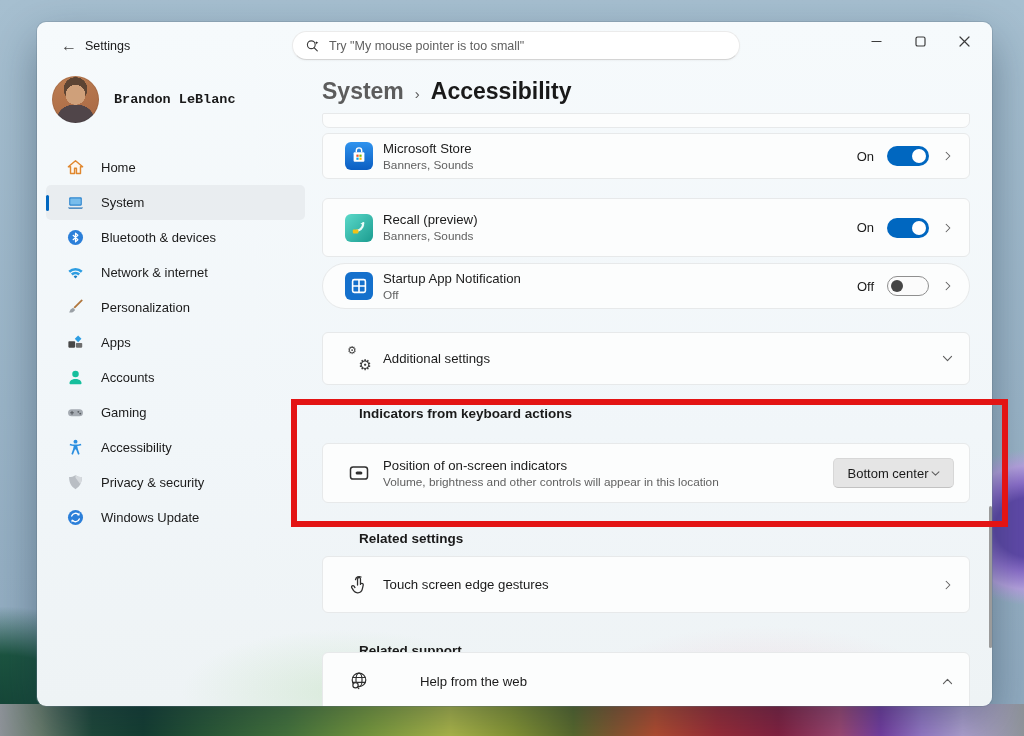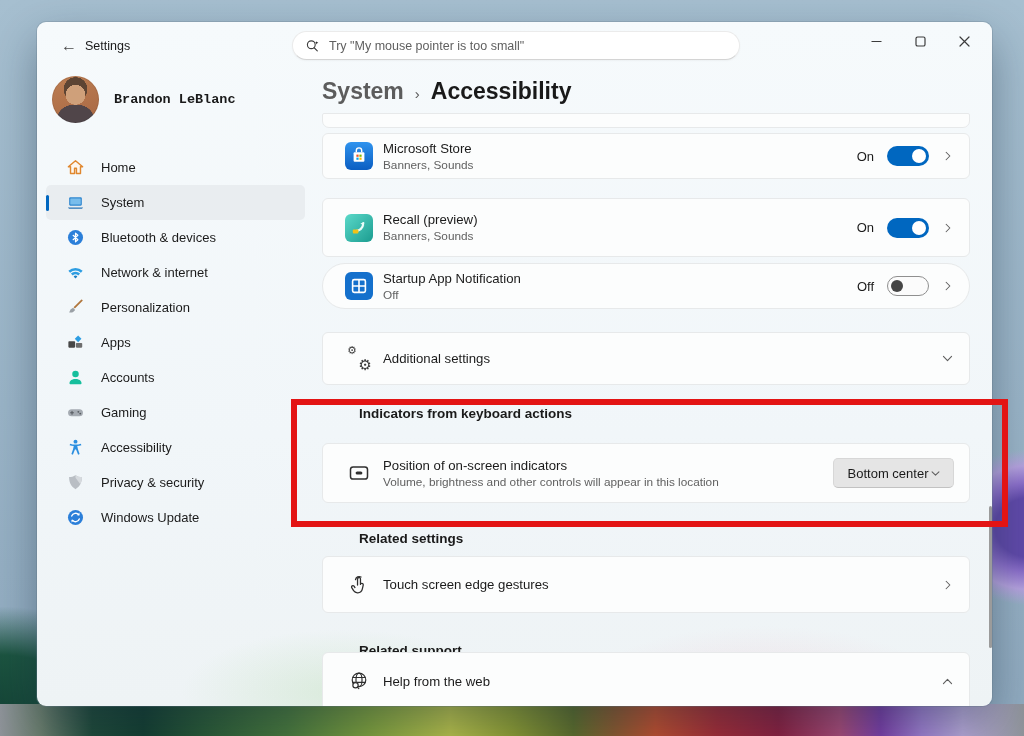--- a/index.html
+++ b/index.html
@@ -428,21 +428,21 @@
     </span>
     <span class="card-right">
       <svg width="12" height="12" viewBox="0 0 16 16">
           <path d="M5.5 3l5 5-5 5" stroke="#5f5f5f" stroke-width="1.4" fill="none" stroke-linecap="round" stroke-linejoin="round"></path>
         </svg>
     </span>
   </div>
 
   <div class="section-heading" style="top:621px;">Related support</div>
 
-  <div class="card" style="top:630px; height:58px; border-radius:6px 6px 0 0;">
+  <div class="card" style="top:630px; height:58px; border-radius:6px 6px 0 0;gap:37px;">
     <span class="card-icon-wrap">
       <svg width="22" height="22" viewBox="0 0 24 24" fill="none" stroke="#2f2f2f" stroke-width="1.3">
           <circle cx="12" cy="10.8" r="7.4"></circle>
           <ellipse cx="12" cy="10.8" rx="3.3" ry="7.4"></ellipse>
           <path d="M5 8.2h14M5 13.4h14"></path>
           <circle cx="8.2" cy="16.6" r="2.9" fill="#fcfdfd"></circle>
           <path d="M10.2 18.7l1.6 1.6" stroke-linecap="round"></path>
         </svg>
     </span>
     <span class="card-text">

